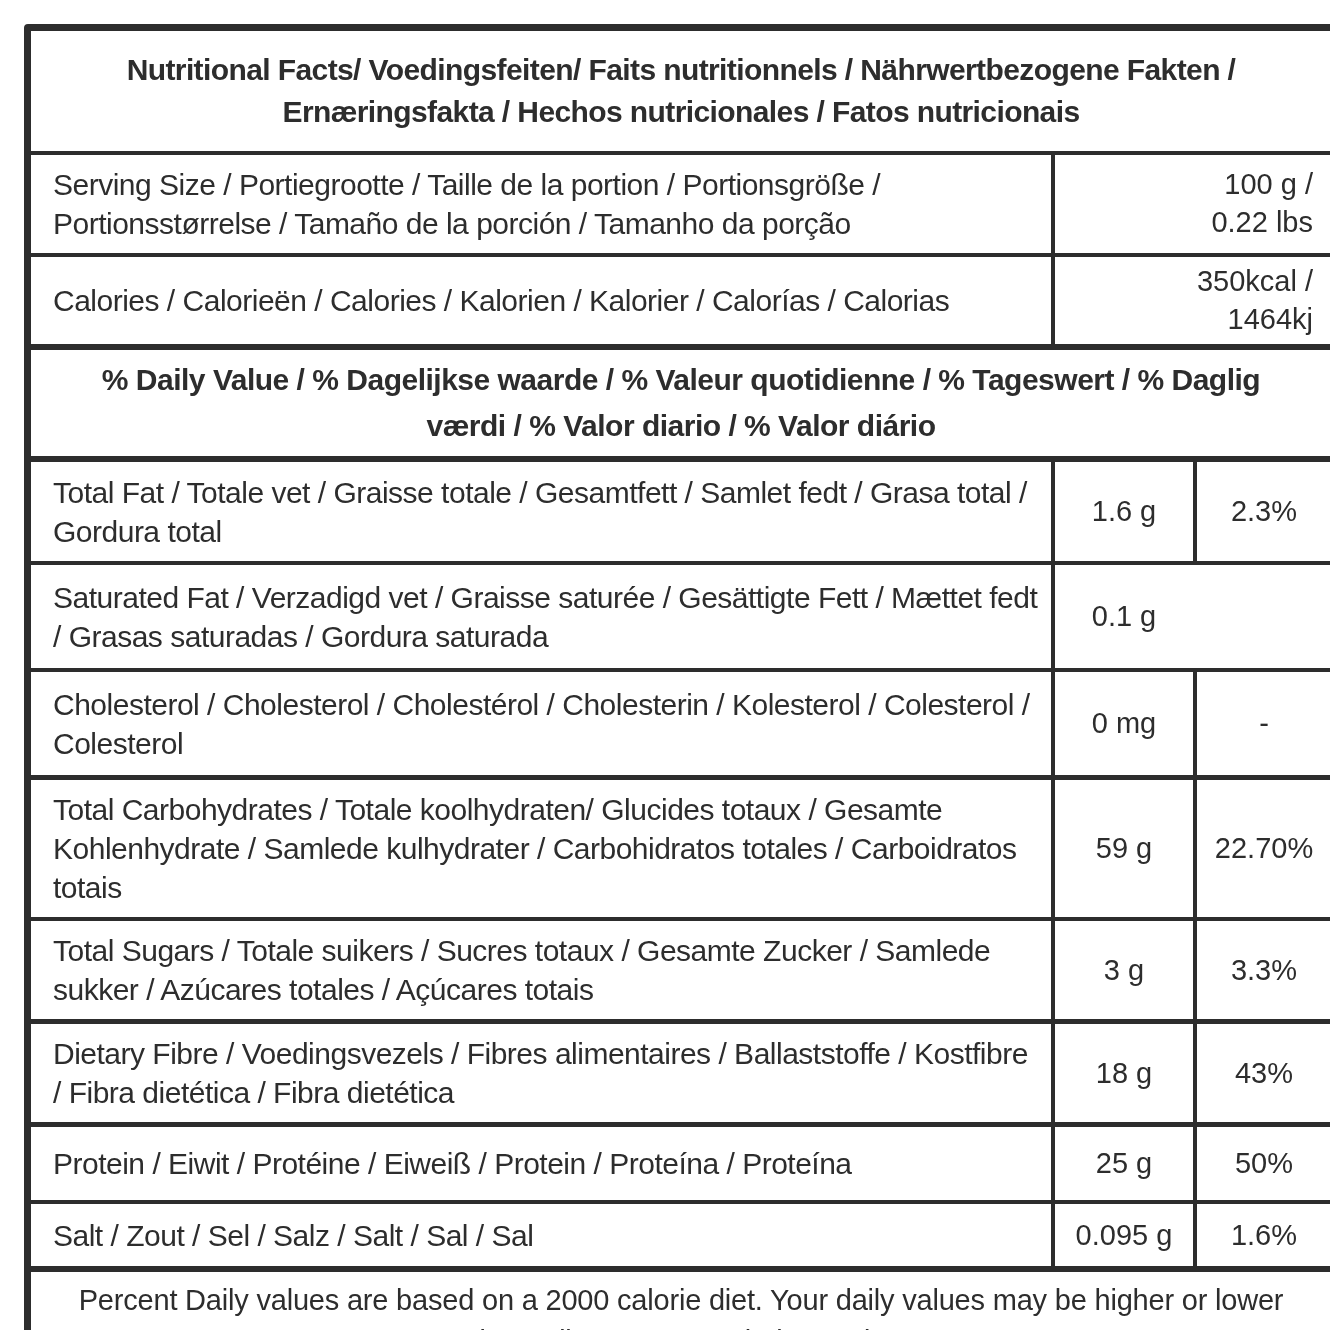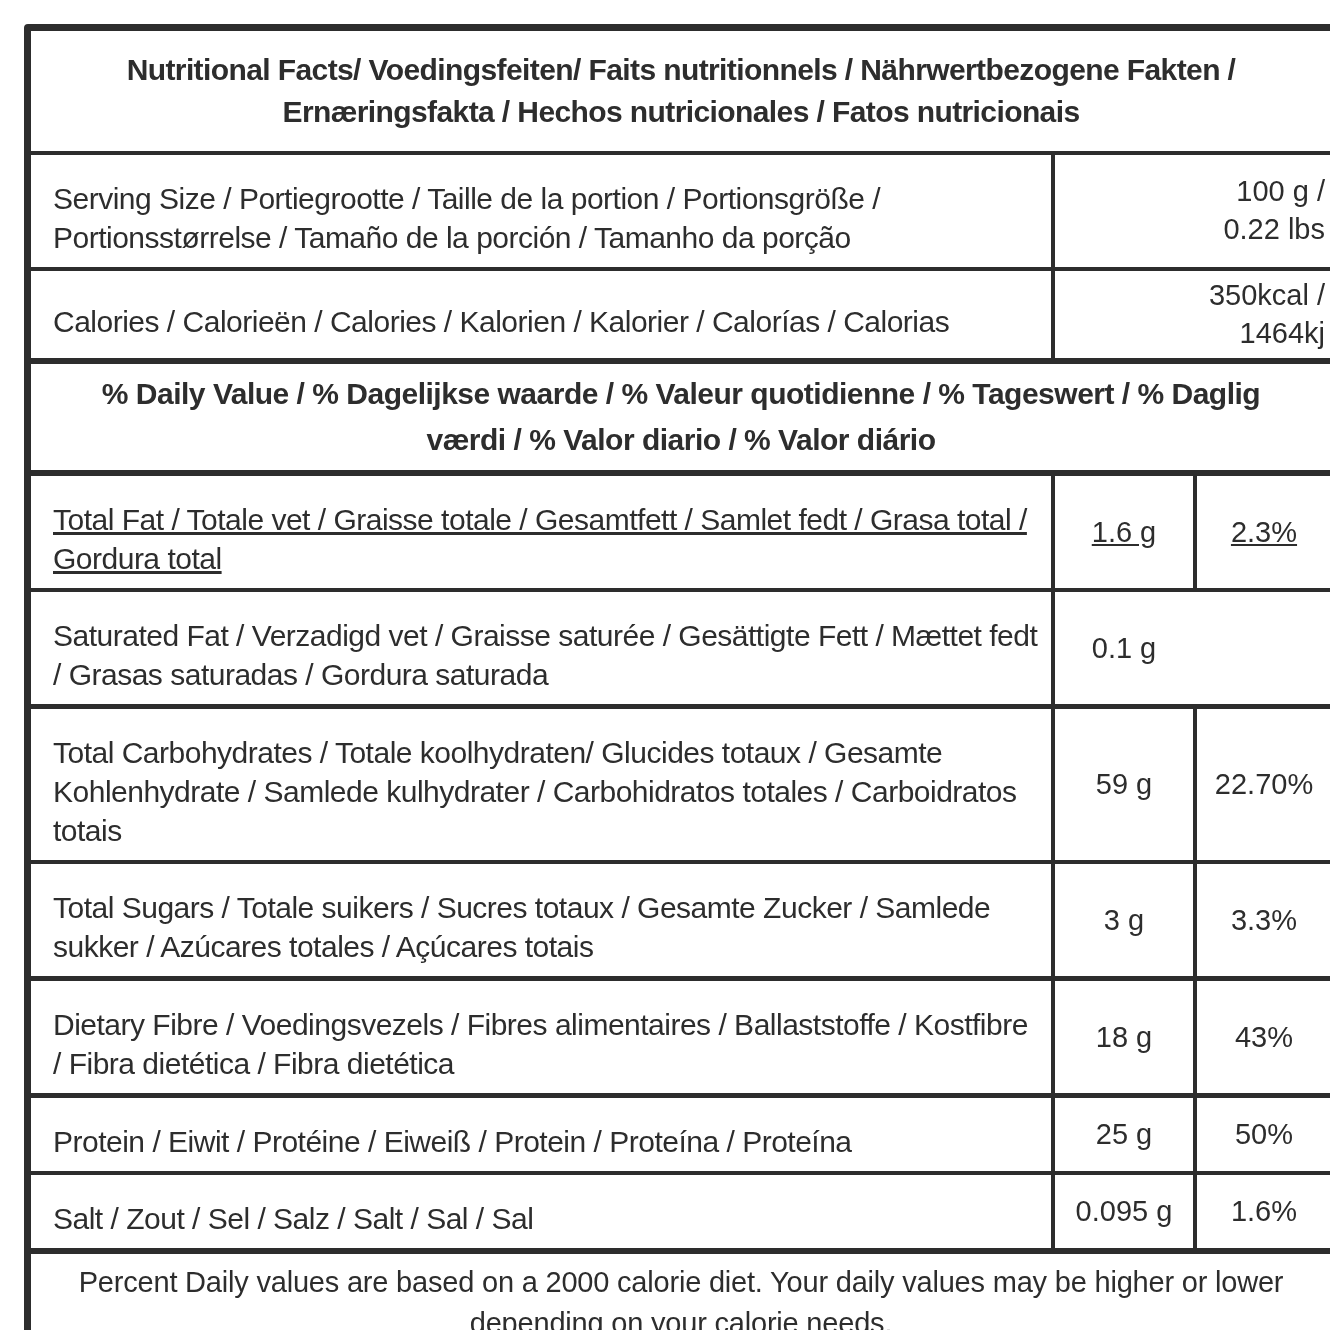--- a/index.html
+++ b/index.html
@@ -32,33 +32,33 @@
     font-weight: bold; font-size: 30px; letter-spacing: -0.6px;
     line-height: 1.4;
     padding: 8px 26px;
   }
 
   .grid3 { display: grid; grid-template-columns: 1fr 142px 138px; }
   .grid2 { display: grid; grid-template-columns: 1fr 280px; }
 
   .cell { display: flex; align-items: center; }
   .label-cell {
-    padding: 24px 12px 10px 22px;
+    padding: 10px 12px 10px 22px;
     font-size: 30px; letter-spacing: -0.5px; line-height: 1.3;
   }
   .value-cell {
     border-left: 4px solid var(--ink);
     justify-content: center; text-align: center;
     font-size: 29px; padding: 12px 8px;
   }
   .span-value-cell {
     border-left: 4px solid var(--ink);
     justify-content: flex-end; text-align: right;
     font-size: 29px; line-height: 1.3;
-    padding: 6px 6px 6px 8px;
+    padding: 6px 18px 6px 8px;
     white-space: pre-line;
   }
 
   .dv-header-row {
     min-height: 112px;
     display: flex; align-items: center; justify-content: center;
     text-align: center;
     font-weight: bold; font-size: 30px; letter-spacing: -0.5px;
     line-height: 1.55;
     padding: 6px 56px;
@@ -67,21 +67,21 @@
   .footer-row {
     flex: 1 1 auto;
     display: flex; align-items: center; justify-content: center;
     text-align: center;
     font-size: 29px; letter-spacing: -0.2px; line-height: 1.4;
     padding: 8px 30px;
   }
 
   .r-serving  { min-height: 96px;  }
   .r-calories { min-height: 88px;  }
-  .r-fat      { min-height: 105px; text-decoration: underline; }
+  .r-fat      { min-height: 105px; }
   .r-satfat   { min-height: 107px; }
   .r-chol     { min-height: 107px; }
   .r-carbs    { min-height: 133px; }
   .r-sugars   { min-height: 97px;  }
   .r-fibre    { min-height: 90px;  }
   .r-protein  { min-height: 78px;  }
   .r-salt     { min-height: 66px;  }
 </style>
 </head>
 <body>
@@ -108,20 +108,25 @@
     <div class="cell label-cell">Total Fat / Totale vet / Graisse totale / Gesamtfett / Samlet fedt / Grasa total / Gordura total</div>
     <div class="cell value-cell">1.6 g</div>
     <div class="cell value-cell">2.3%</div>
   </div>
 
   <div class="row grid3 r-satfat bt4">
     <div class="cell label-cell">Saturated Fat / Verzadigd vet / Graisse saturée / Gesättigte Fett / Mættet fedt / Grasas saturadas / Gordura saturada</div>
     <div class="cell value-cell">0.1 g</div>
   </div>
 
+  <div class="row grid3 r-chol bt4">
+    <div class="cell label-cell">Cholesterol / Cholesterol  / Cholestérol / Cholesterin /  Kolesterol / Colesterol / Colesterol</div>
+    <div class="cell value-cell">0 mg</div>
+    <div class="cell value-cell">-</div>
+  </div>
 
   <div class="row grid3 r-carbs bt5">
     <div class="cell label-cell">Total Carbohydrates / Totale koolhydraten/ Glucides totaux / Gesamte Kohlenhydrate / Samlede kulhydrater / Carbohidratos totales / Carboidratos totais</div>
     <div class="cell value-cell">59 g</div>
     <div class="cell value-cell">22.70%</div>
   </div>
 
   <div class="row grid3 r-sugars bt4">
     <div class="cell label-cell">Total Sugars / Totale suikers / Sucres totaux / Gesamte Zucker / Samlede sukker / Azúcares totales / Açúcares totais</div>
     <div class="cell value-cell">3 g</div>

